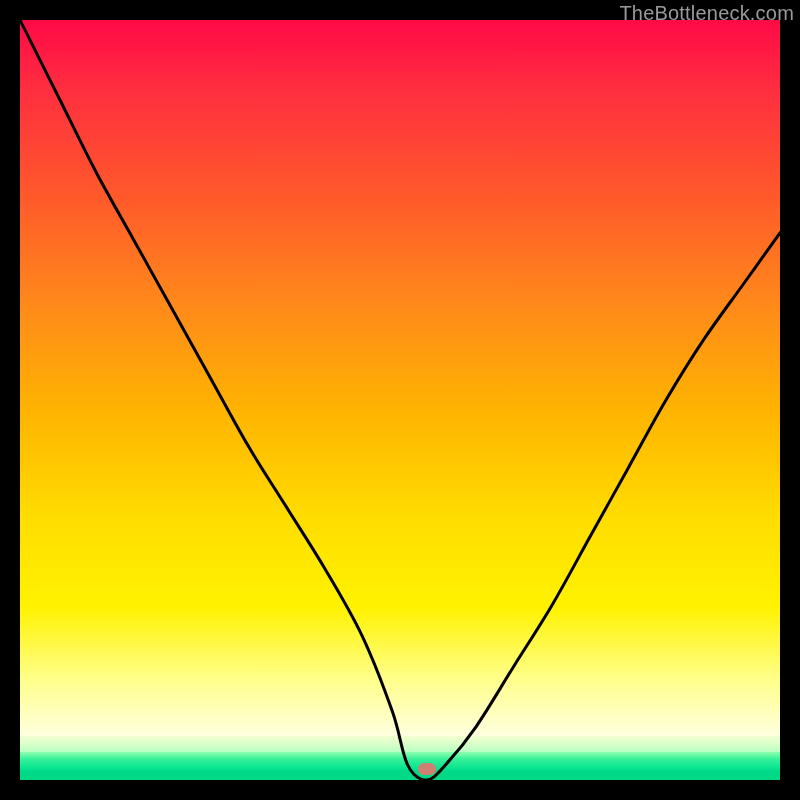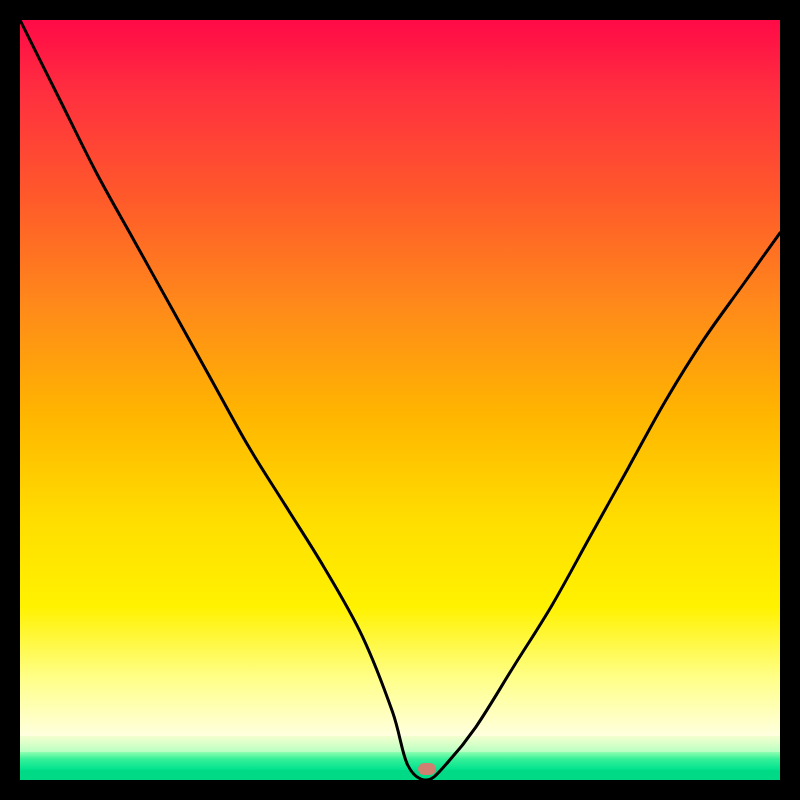--- a/index.html
+++ b/index.html
@@ -88,20 +88,21 @@
     color: #9a9a9a;
     font-size: 20px;
     font-weight: 500;
     letter-spacing: 0.2px;
   }
 </style>
 </head>
 <body>
 
 <div class="frame">
+  <div class="watermark">TheBottleneck.com</div>
 
   <div class="plot">
     <div class="gradient"></div>
     <div class="band-pale"></div>
     <div class="band-green"></div>
     <div class="band-bottom"></div>
 
     <svg class="curve" viewBox="0 0 760 760" preserveAspectRatio="none">
       <path id="curve-path" fill="none" stroke="#000" stroke-width="3" stroke-linejoin="round" stroke-linecap="round" d="M 0.0 0.0 C 6.3 12.7 25.3 50.7 38.0 76.0 C 50.7 101.3 63.3 127.9 76.0 152.0 C 88.7 176.1 101.3 197.6 114.0 220.4 C 126.7 243.2 139.3 266.0 152.0 288.8 C 164.7 311.6 177.3 334.4 190.0 357.2 C 202.7 380.0 215.3 404.1 228.0 425.6 C 240.7 447.1 253.3 466.1 266.0 486.4 C 278.7 506.7 291.3 525.7 304.0 547.2 C 316.7 568.7 330.6 591.5 342.0 615.6 C 353.4 639.7 364.8 670.1 372.4 691.6 C 380.0 713.1 381.9 733.4 387.6 744.8 C 393.3 756.2 400.3 760.0 406.6 760.0 C 412.9 760.0 417.4 753.7 425.6 744.8 C 433.8 735.9 444.6 723.3 456.0 706.8 C 467.4 690.3 481.3 666.3 494.0 646.0 C 506.7 625.7 519.3 606.7 532.0 585.2 C 544.7 563.7 557.3 539.6 570.0 516.8 C 582.7 494.0 595.3 471.2 608.0 448.4 C 620.7 425.6 633.3 401.5 646.0 380.0 C 658.7 358.5 671.3 338.2 684.0 319.2 C 696.7 300.2 709.3 283.7 722.0 266.0 C 734.7 248.3 753.7 221.7 760.0 212.8 "></path>
     </svg>

